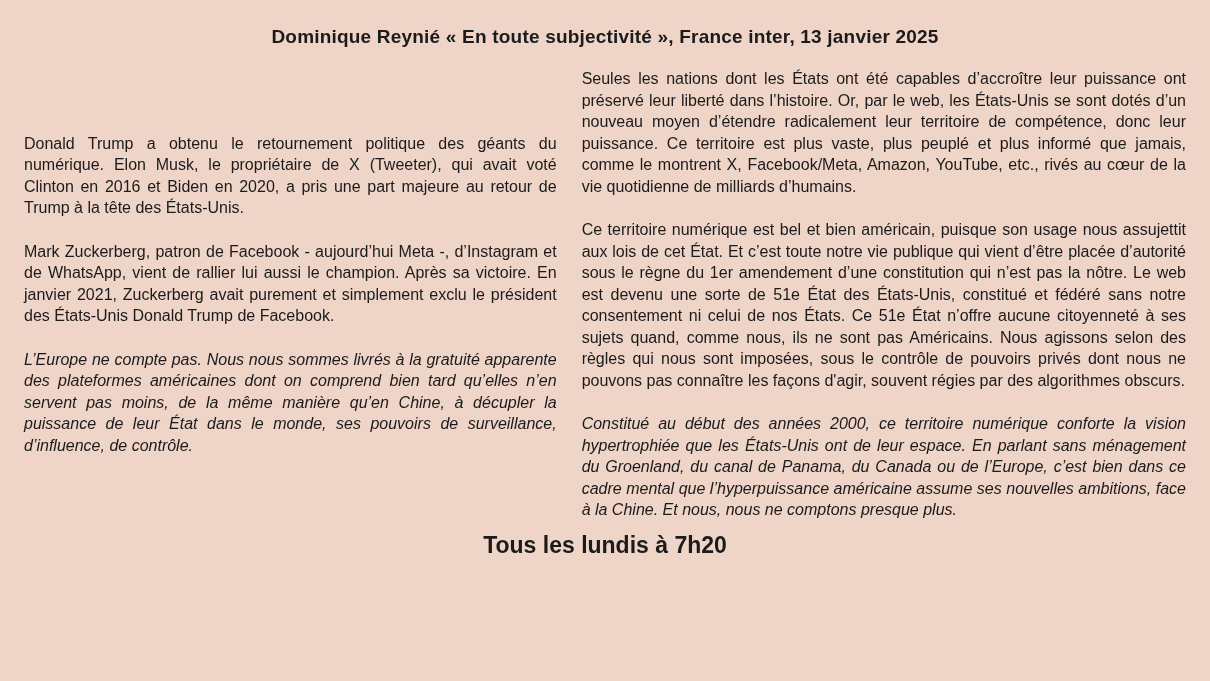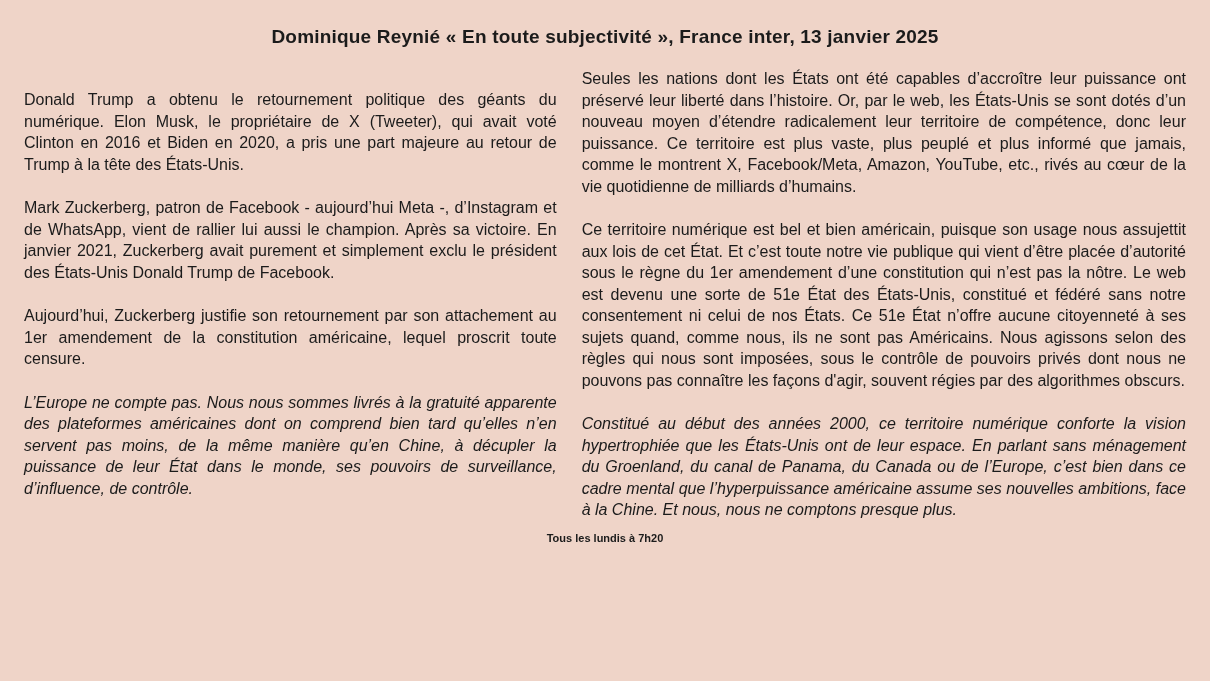--- a/index.html
+++ b/index.html
@@ -54,38 +54,37 @@
     line-height: 21.5px;
     text-align: justify;
   }
   .col p:last-child {
     margin-bottom: 0;
     font-style: italic;
   }
   .footer {
     margin-top: 11px;
     text-align: center;
-    font-size: 11px;
+    font-size: 23px;
     font-weight: bold;
     color: var(--ink, #1B1B1B);
   }
 </style>
 </head>
 <body>
 
 <div class="page">
 
   <h1 class="title">Dominique Reynié « En toute subjectivité », France inter, 13 janvier 2025</h1>
 
   <div class="columns">
 
     <div class="col col-left">
       <p>Donald Trump a obtenu le retournement politique des géants du numérique. Elon Musk, le propriétaire de X (Tweeter), qui avait voté Clinton en 2016 et Biden en 2020, a pris une part majeure au retour de Trump à la tête des États-Unis.</p>
       <p>Mark Zuckerberg, patron de Facebook - aujourd’hui Meta -, d’Instagram et de WhatsApp, vient de rallier lui aussi le champion. Après sa victoire. En janvier 2021, Zuckerberg avait purement et simplement exclu le président des États-Unis Donald Trump de Facebook.</p>
-      <p>Aujourd’hui, Zuckerberg justifie son retournement par son attachement au 1er amendement de la constitution américaine, lequel proscrit toute censure.</p>
       <p>L’Europe ne compte pas. Nous nous sommes livrés à la gratuité apparente des plateformes américaines dont on comprend bien tard qu’elles n’en servent pas moins, de la même manière qu’en Chine, à décupler la puissance de leur État dans le monde, ses pouvoirs de surveillance, d’influence, de contrôle.</p>
     </div>
 
     <div class="divider"></div>
 
     <div class="col col-right">
       <p>Seules les nations dont les États ont été capables d’accroître leur puissance ont préservé leur liberté dans l’histoire. Or, par le web, les États-Unis se sont dotés d’un nouveau moyen d’étendre radicalement leur territoire de compétence, donc leur puissance. Ce territoire est plus vaste, plus peuplé et plus informé que jamais, comme le montrent X, Facebook/Meta, Amazon, YouTube, etc., rivés au cœur de la vie quotidienne de milliards d’humains.</p>
       <p>Ce territoire numérique est bel et bien américain, puisque son usage nous assujettit aux lois de cet État. Et c’est toute notre vie publique qui vient d’être placée d’autorité sous le règne du 1er amendement d’une constitution qui n’est pas la nôtre. Le web est devenu une sorte de 51e État des États-Unis, constitué et fédéré sans notre consentement ni celui de nos États. Ce 51e État n’offre aucune citoyenneté à ses sujets quand, comme nous, ils ne sont pas Américains. Nous agissons selon des règles qui nous sont imposées, sous le contrôle de pouvoirs privés dont nous ne pouvons pas connaître les façons d'agir, souvent régies par des algorithmes obscurs.</p>
       <p>Constitué au début des années 2000, ce territoire numérique conforte la vision hypertrophiée que les États-Unis ont de leur espace. En parlant sans ménagement du Groenland, du canal de Panama, du Canada ou de l’Europe, c’est bien dans ce cadre mental que l’hyperpuissance américaine assume ses nouvelles ambitions, face à la Chine. Et nous, nous ne comptons presque plus.</p>
     </div>

